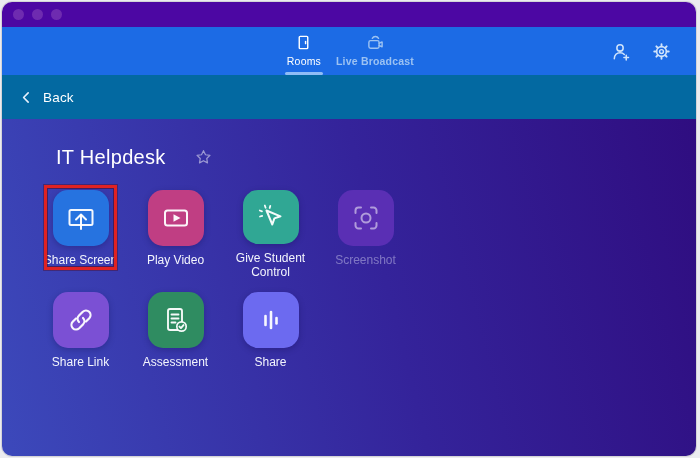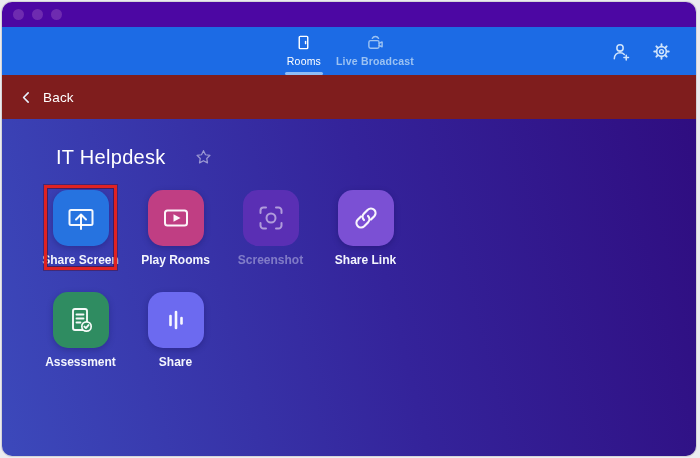--- a/index.html
+++ b/index.html
@@ -18,35 +18,35 @@
   .tab{position:relative;display:flex;flex-direction:column;align-items:center;padding-top:7px;cursor:pointer;min-width:40px;}
   .tab .tlab{font-size:10.5px;margin-top:4px;color:#fff;letter-spacing:.2px;white-space:nowrap;}
   .tab.inactive .tlab{color:#9cc2f2;font-weight:bold;}
   .tab svg{display:block;}
   .underline{position:absolute;bottom:0;left:50%;transform:translateX(-50%);width:38px;height:3px;
     border-radius:1.5px;background:#8fbdf6;}
   .nav-actions{position:absolute;right:24px;top:0;height:100%;display:flex;align-items:center;gap:20px;}
   .nav-actions svg{display:block;cursor:pointer;}
 
   
-  .backbar{flex:0 0 44px;background:#7f1d1d;display:flex;align-items:center;padding-left:17px;color:#fff;}
+  .backbar{flex:0 0 44px;background:#0369a1;display:flex;align-items:center;padding-left:17px;color:#fff;}
   .backbtn{display:flex;align-items:center;gap:9px;cursor:pointer;}
   .back-label{font-size:13.5px;font-weight:500;letter-spacing:.2px;}
 
   
   .main{flex:1;background:linear-gradient(76deg,#3c49bb 0%,#34239a 55%,#2f0d80 100%);padding-top:27px;}
   .room-title-row{margin-left:54px;display:flex;align-items:center;gap:28px;color:#fff;}
   .room-title{font-size:20px;font-weight:500;letter-spacing:.3px;}
 
   .grid{margin-left:31px;margin-top:21px;display:grid;grid-template-columns:repeat(4,95px);row-gap:13px;}
   .cell{position:relative;display:flex;flex-direction:column;align-items:center;height:89px;}
   .tile{width:56px;height:56px;border-radius:15px;display:flex;align-items:center;justify-content:center;
     cursor:pointer;box-shadow:0 2px 6px rgba(10,5,60,.25);}
   .tile svg{display:block;}
-  .tlabel{margin-top:7px;font-size:12px;color:#f3f5fd;text-align:center;line-height:14px;max-width:92px;font-weight:bold;}
+  .tlabel{margin-top:7px;font-size:12px;color:#f3f5fd;text-align:center;line-height:14px;max-width:92px;}
   .cell.disabled .tlabel{color:rgba(230,232,250,.42);}
   .cell.disabled .tile svg{opacity:.55;}
   .cell.disabled .tile{box-shadow:none;}
   .highlight{position:absolute;left:11px;top:-5px;width:67px;height:79px;border:3px solid #e02222;
     box-shadow:inset 0 0 0 1px rgba(80,0,10,.5),0 0 0 1px rgba(80,0,10,.35);pointer-events:none;}
 </style>
 </head>
 <body>
 
 <div class="window">
@@ -124,24 +124,33 @@
         <div class="tlabel">Share Screen</div>
       </div>
 
       <div class="cell">
         <div class="tile" style="background-color: rgb(192, 62, 131);">
           <svg width="32" height="32" viewBox="0 0 32 32" fill="none" stroke="rgba(255,255,255,.95)" stroke-width="2" stroke-linejoin="round">
             <rect x="5" y="8.5" width="22" height="15" rx="2.5"></rect>
             <path d="M13.5 12.2 L20.5 16 L13.5 19.8 Z" fill="rgba(255,255,255,.95)" stroke="none"></path>
           </svg>
         </div>
-        <div class="tlabel">Play Rooms</div>
+        <div class="tlabel">Play Video</div>
       </div>
 
 
+      <div class="cell">
+        <div class="tile" style="background-color: rgb(48, 167, 148);">
+          <svg width="32" height="32" viewBox="0 0 32 32" fill="none" stroke="rgba(255,255,255,.95)" stroke-width="2" stroke-linecap="round" stroke-linejoin="round">
+            <path d="M11.5 9.5 L17.3 23.5 L19.4 17.4 L25.5 15.3 Z"></path>
+            <path d="M9.8 4.5 L10.6 6.7 M4.8 9.5 L7 10.3 M15.3 4.8 L14.7 7 M5 15.5 L7.2 14.9" stroke-width="1.8"></path>
+          </svg>
+        </div>
+        <div class="tlabel">Give Student Control</div>
+      </div>
 
       <div class="cell disabled">
         <div class="tile" style="background-color: rgb(90, 47, 180);">
           <svg width="32" height="32" viewBox="0 0 32 32" fill="none" stroke="rgba(255,255,255,.95)" stroke-width="2" stroke-linecap="round" stroke-linejoin="round">
             <path d="M5.5 11 V8.5 a3 3 0 0 1 3 -3 H11"></path>
             <path d="M21 5.5 h2.5 a3 3 0 0 1 3 3 V11"></path>
             <path d="M26.5 21 v2.5 a3 3 0 0 1 -3 3 H21"></path>
             <path d="M11 26.5 H8.5 a3 3 0 0 1 -3 -3 V21"></path>
             <circle cx="16" cy="16" r="4.5"></circle>
           </svg>

